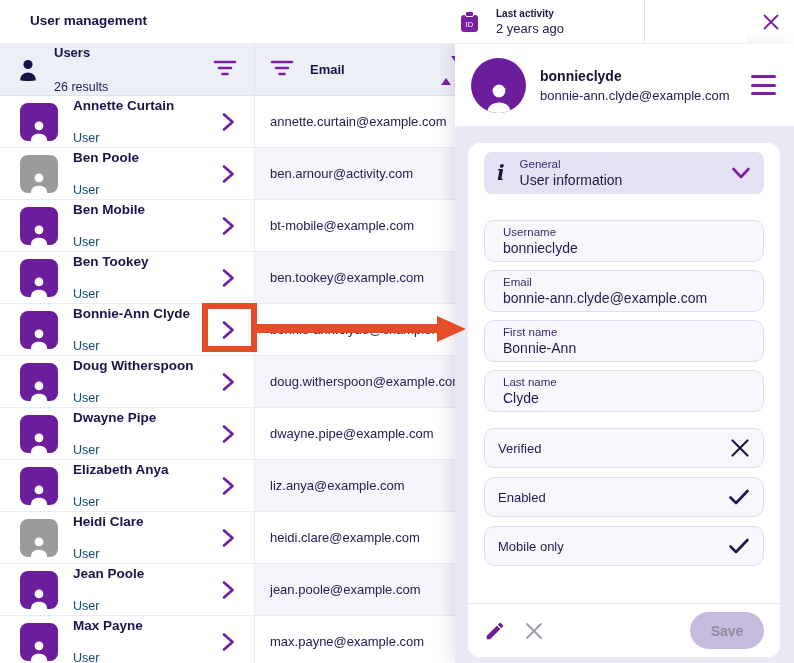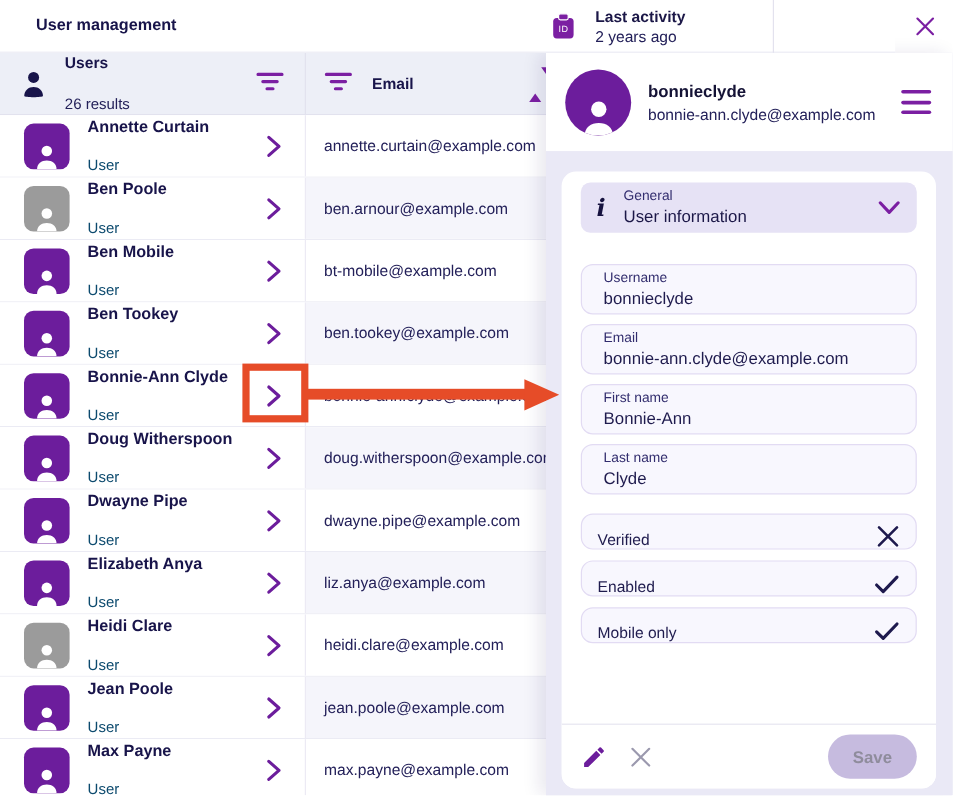--- a/index.html
+++ b/index.html
@@ -9,21 +9,21 @@
 
   
   .topbar { position:absolute; left:0; top:0; width:746px; height:44px; background:#fff;
             border-bottom:1px solid #ecebf4; z-index:3; }
   .tb-title { position:absolute; left:30px; top:13px; font-size:13.5px; font-weight:bold; color:#18144a; }
   .activity { position:absolute; left:461px; top:0; height:44px; display:flex; align-items:center; }
   .clip-icon { position:relative; width:21px; height:22px; margin-right:14px; }
   .clip-icon .clip-body { position:absolute; left:0; top:4px; width:17px; height:17px; background:#7b1fa2; border-radius:3px; }
   .clip-icon .clip-tab { position:absolute; left:4px; top:0; width:9px; height:6px; background:#7b1fa2; border-radius:2px; border:1px solid #fff; }
   .clip-icon .clip-id { position:absolute; left:3px; top:9px; width:11px; font-size:7.5px; font-weight:normal; color:#fff; text-align:center; letter-spacing:0.3px; }
-  .activity-text .a-label { font-size:13px; font-weight:bold; color:#1b1747; }
+  .activity-text .a-label { font-size:10px; font-weight:bold; color:#1b1747; }
   .activity-text .a-value { font-size:13px; color:#232059; margin-top:2px; }
   .tb-divider { position:absolute; left:644px; top:0; width:1px; height:44px; background:#e3e2ee; }
   .close-btn { position:absolute; left:756px; top:7px; width:30px; height:30px; background:none; border:none;
                display:flex; align-items:center; justify-content:center; cursor:pointer; }
 
   
   .list-area { position:absolute; left:0; top:44px; width:455px; height:619px; background:#fff; overflow:hidden; }
   .list-header { display:flex; height:52px; background:#edeff7; border-bottom:1px solid #e2e2ee; }
   .users-header { width:255px; display:flex; align-items:center; padding:0 16px 0 17px; border-right:1px solid #e2e2ee; }
   .uh-icon { width:22px; height:26px; margin-right:15px; flex:none; }
@@ -78,22 +78,22 @@
   .sh-cat { font-size:11.5px; color:#322d6e; }
   .sh-title { font-size:14px; color:#1b1747; margin-top:2px; }
 
   .fields { margin-top:26px; }
   .field { height:42px; background:#f8f7fe; border:1px solid #e2dbf3; border-radius:10px;
            margin-bottom:8px; padding:5px 18px; cursor:text; }
   .f-label { font-size:11.5px; color:#322d6e; }
   .f-value { font-size:14px; color:#1f1b4e; margin-top:2px; white-space:nowrap; overflow:hidden; }
 
   .toggles { margin-top:16px; }
-  .toggle { height:30px; background:#f8f7fe; border:1px solid #e2dbf3; border-radius:10px;
-            margin-bottom:9px; display:flex; align-items:flex-end; justify-content:space-between;
+  .toggle { height:40px; background:#f8f7fe; border:1px solid #e2dbf3; border-radius:10px;
+            margin-bottom:9px; display:flex; align-items:center; justify-content:space-between;
             padding:0 13px; cursor:pointer; }
   .t-label { font-size:13px; color:#1f1b4e; }
 
   .card-footer { position:absolute; left:0; right:0; bottom:0; height:54px; border-top:1px solid #e7e5f0;
                  display:flex; align-items:center; padding:0 16px; background:#fff; }
   .icon-btn { background:none; border:none; padding:0; cursor:pointer; display:flex; align-items:center; }
   .icon-btn + .icon-btn { margin-left:19px; }
   .save-btn { margin-left:auto; width:74px; height:37px; border:none; border-radius:19px;
               background:#c6bbdf; color:#8f8c9c; font-size:14px; font-weight:bold;
               font-family:"Liberation Sans", sans-serif; cursor:default; }
@@ -199,21 +199,21 @@
         <div class="row-name">Ben Poole</div>
         <div class="row-role">User</div>
       </div>
       <button class="row-chevron">
         <svg width="15" height="20" viewBox="0 0 15 20">
           <path d="M3 2.5l8.5 7.5L3 17.5" stroke="#6c1d9c" stroke-width="2.6" fill="none" stroke-linecap="round" stroke-linejoin="round"></path>
         </svg>
       </button>
     </div>
     <div class="row-right">
-      <div class="row-email">ben.arnour@example.com</div>
+      <div class="row-email">ben.arnour@activity.com</div>
     </div>
   </div>
 
   <div class="row">
     <div class="row-left">
       <div class="avatar">
         <svg width="24" height="22" viewBox="0 0 24 23">
           <circle cx="12" cy="7.2" r="4.6" fill="#fff"></circle>
           <path d="M3.5 23c0-5 3.8-7.6 8.5-7.6s8.5 2.6 8.5 7.6z" fill="#fff"></path>
         </svg>

